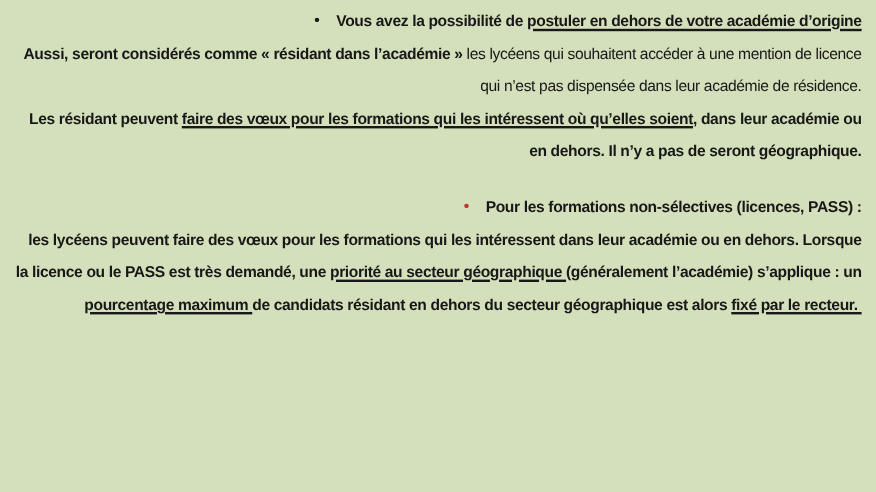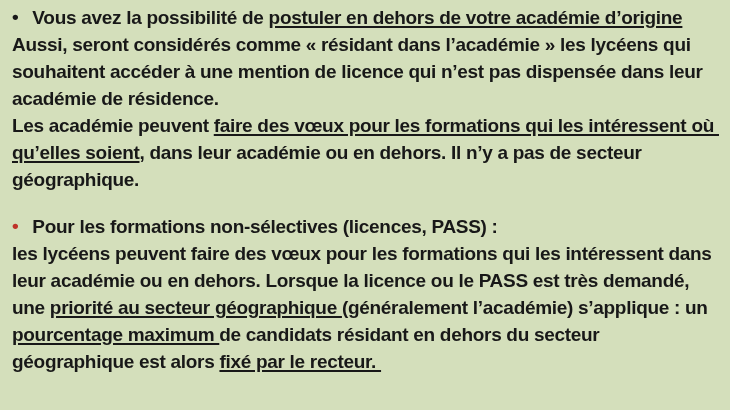--- a/index.html
+++ b/index.html
@@ -8,45 +8,45 @@
     width: 730px;
     height: 410px;
     background: #d4dfbb;
     overflow: hidden;
     box-sizing: border-box;
     padding: 4px 12px 0 12px;
     font-family: "Liberation Sans", sans-serif;
     color: #181818;
   }
   .block {
-    text-align: left;
-    font-size: 19px;
+    text-align: right;
+    font-size: 13px;
     line-height: 27px;
     letter-spacing: -0.3px;
   }
   .block.bullet { font-weight: bold; }
   .dot {
     display: inline-block;
     margin-right: 14px;
     transform: translateY(-1px);
   }
-  .run { white-space: pre-wrap; font-weight: bold; }
+  .run { white-space: pre-wrap; }
   .run.b { font-weight: bold; }
   .run.u {
     text-decoration: underline;
     text-decoration-thickness: 2px;
     text-underline-offset: 2px;
   }
   .block.spacer { height: 20px; }
 </style>
 </head>
 <body>
 
 <div class="slide" style="background: rgb(212, 223, 187); color: rgb(24, 24, 24);">
   <div>
       <div class="block bullet"><span class="dot" style="color: rgb(24, 24, 24);">•</span><span class="run b">Vous avez la possibilité de </span><span class="run b u">postuler en dehors de votre académie d’origine</span></div>
       <div class="block paragraph"><span class="run b">Aussi, seront considérés comme «&nbsp;résidant dans l’académie&nbsp;» </span><span class="run">les lycéens qui souhaitent accéder à une mention de licence qui n’est pas dispensée dans leur académie de résidence.</span></div>
-      <div class="block paragraph"><span class="run b">Les académie peuvent </span><span class="run b u">faire des vœux pour les formations qui les intéressent où qu’elles soient</span><span class="run b">, dans leur académie ou en dehors. Il n’y a pas de secteur géographique.</span></div>
+      <div class="block paragraph"><span class="run b">Les résidant peuvent </span><span class="run b u">faire des vœux pour les formations qui les intéressent où qu’elles soient</span><span class="run b">, dans leur académie ou en dehors. Il n’y a pas de seront géographique.</span></div>
       <div class="block spacer"></div>
       <div class="block bullet"><span class="dot" style="color: rgb(191, 51, 41);">•</span><span class="run b">Pour les formations non-sélectives (licences, PASS)&nbsp;:</span></div>
       <div class="block paragraph"><span class="run b">les lycéens peuvent faire des vœux pour les formations qui les intéressent dans leur académie ou en dehors. Lorsque la licence ou le PASS est très demandé, une </span><span class="run b u">priorité au secteur géographique </span><span class="run b">(généralement l’académie) s’applique&nbsp;: un </span><span class="run b u">pourcentage maximum </span><span class="run b">de candidats résidant en dehors du secteur géographique est alors </span><span class="run b u">fixé par le recteur. </span></div>
     </div>
 </div>
 
 </body></html>

